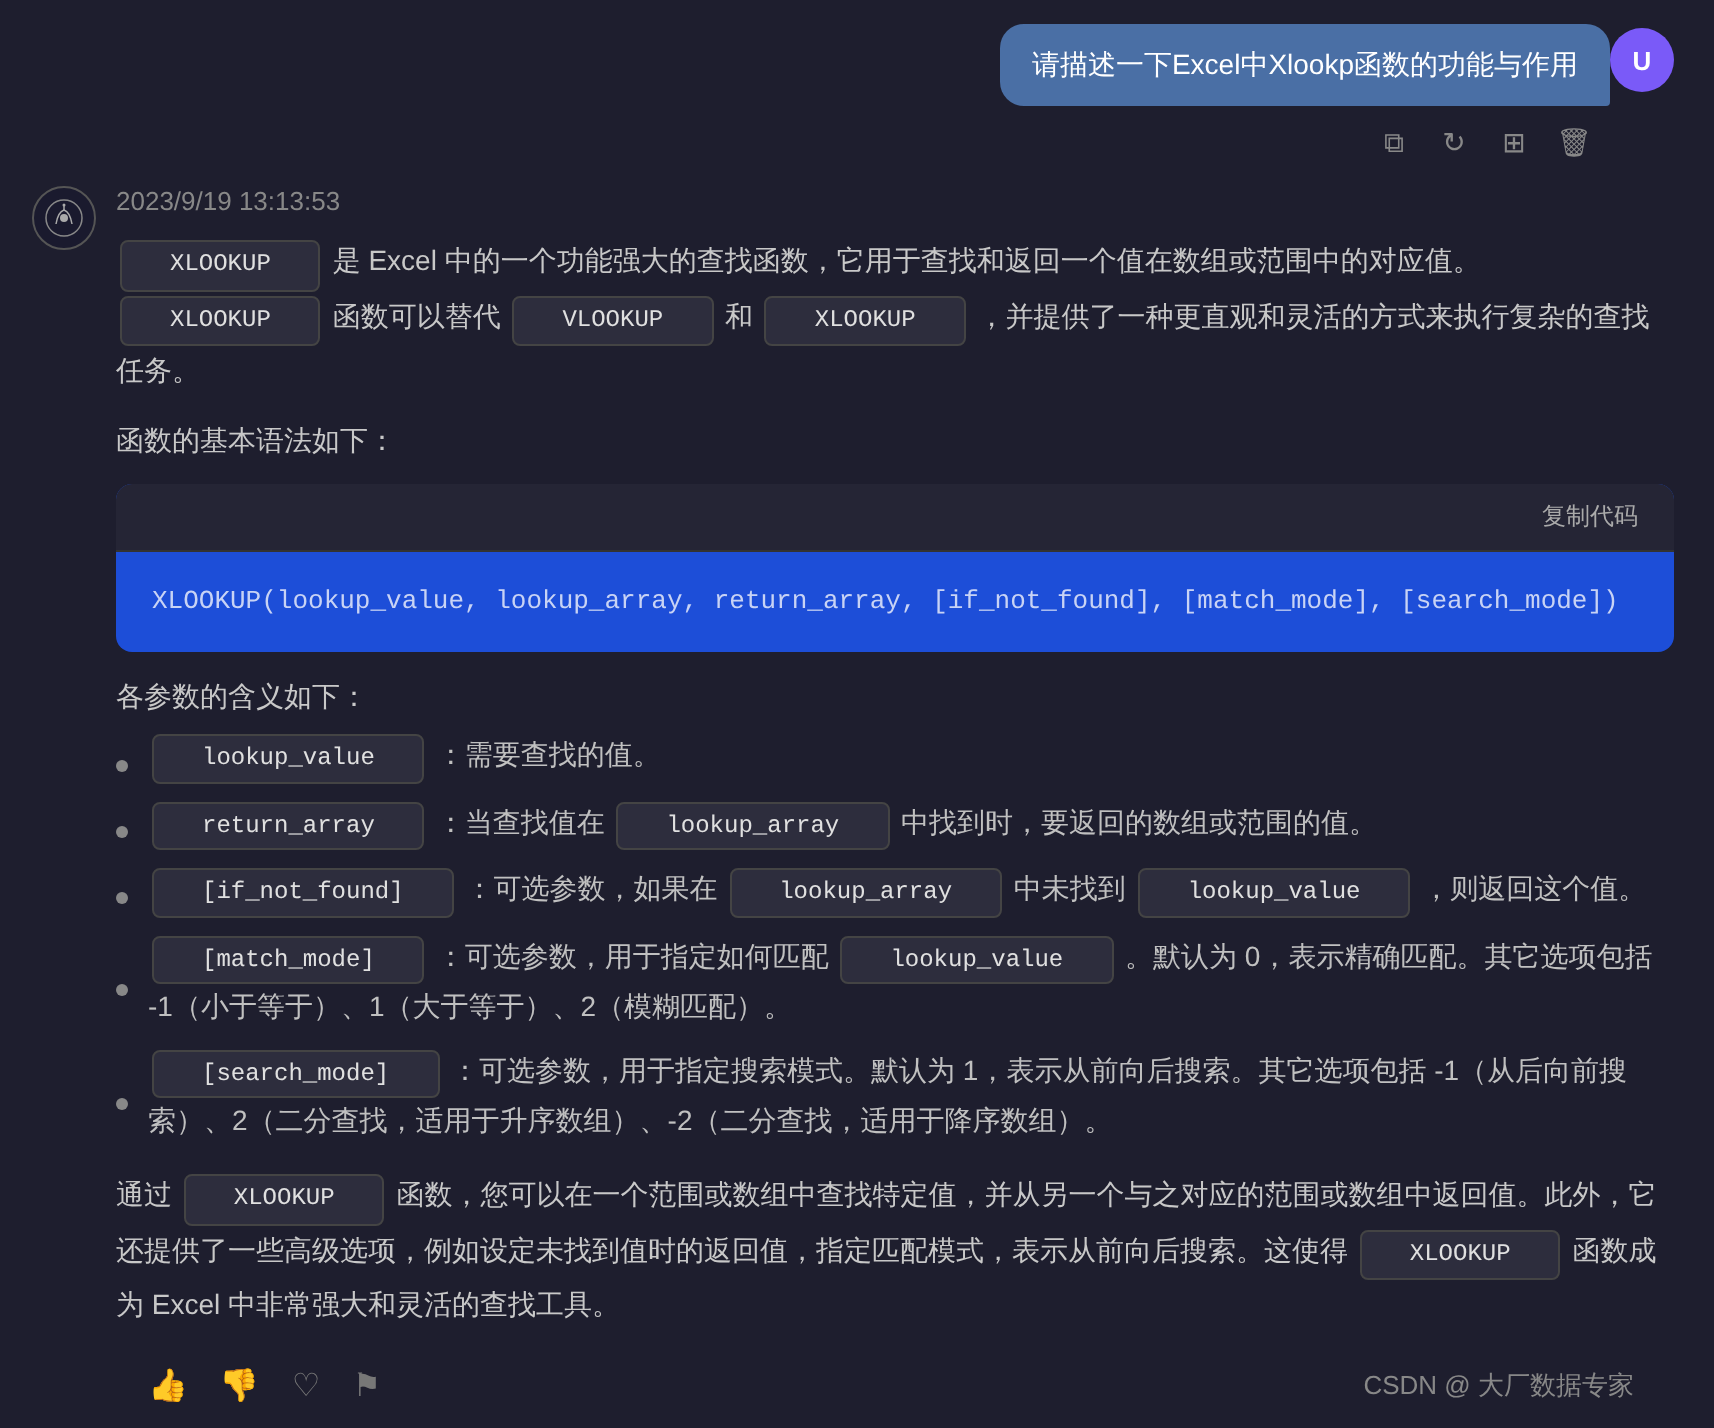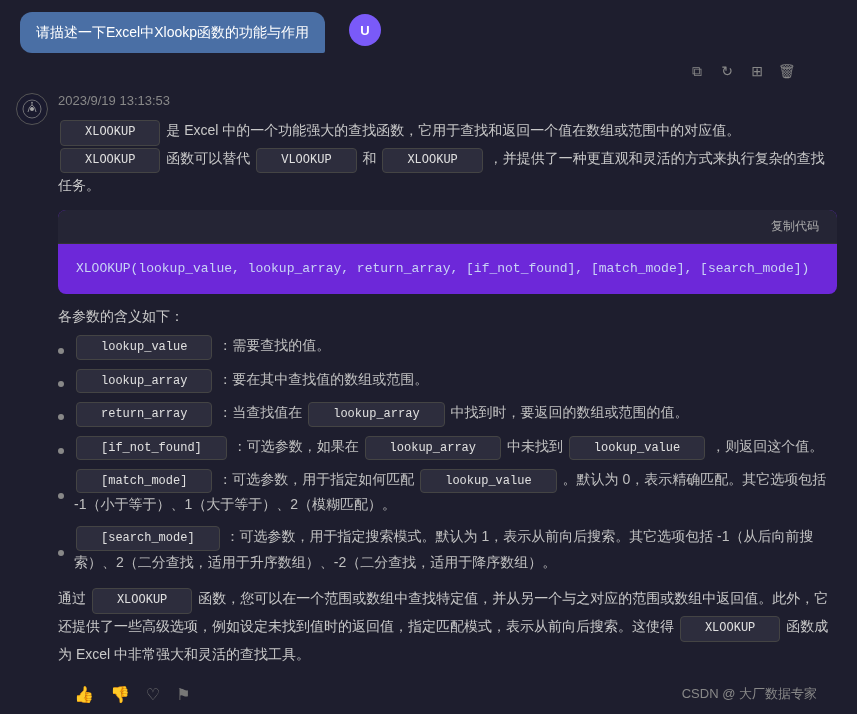--- a/index.html
+++ b/index.html
@@ -17,24 +17,24 @@
       display: flex;
       flex-direction: column;
       width: 100%;
       min-height: 714px;
       background: #1e1e2e;
     }
 
     
     .user-message-row {
       display: flex;
-      justify-content: flex-start;
+      justify-content: flex-end;
       padding: 12px 20px 4px 20px;
       align-items: flex-start;
-      gap: 24px;
+      gap: 0;
     }
 
     .user-bubble {
       background: #4a6fa5;
       color: #fff;
       border-radius: 12px 12px 2px 12px;
       padding: 10px 16px;
       max-width: 480px;
       font-size: 14px;
       line-height: 1.5;
@@ -130,21 +130,21 @@
       border-radius: 4px;
       padding: 1px 24px;
       font-family: "Courier New", Courier, monospace;
       font-size: 12px;
       color: #e0e0e0;
       margin: 0 2px;
     }
 
     
     .code-block-wrapper {
-      background: #6d28d9;
+      background: #1d4ed8;
       border-radius: 8px;
       margin: 12px 0;
       overflow: hidden;
     }
 
     .code-block-header {
       display: flex;
       justify-content: flex-end;
       padding: 6px 12px;
       background: #252535;
@@ -271,47 +271,41 @@
           <span> 是 Excel 中的一个功能强大的查找函数，它用于查找和返回一个值在数组或范围中的对应值。</span>
           <span class="code-badge">XLOOKUP</span>
           <span> 函数可以替代 </span>
           <span class="code-badge">VLOOKUP</span>
           <span> 和 </span>
           <span class="code-badge">XLOOKUP</span>
           <span>，并提供了一种更直观和灵活的方式来执行复杂的查找任务。</span>
         </p>
       </div>
 
+      <div class="section-heading">函数的基本语法如下：</div>
 
       <div class="code-block-wrapper">
         <div class="code-block-header">
           <button class="copy-code-btn">复制代码</button>
         </div>
         <div class="code-block-content">XLOOKUP(lookup_value, lookup_array, return_array, [if_not_found], [match_mode], [search_mode])</div>
       </div>
 
       <div class="section-heading">各参数的含义如下：</div>
 
       <ul class="params-list">
 
         <li>
           <div class="bullet-dot"></div>
           <div class="param-text">
             <span class="code-badge">lookup_value</span>
             <span>：需要查找的值。</span>
           </div>
         </li>
 
-        <li>
-          <div class="bullet-dot"></div>
-          <div class="param-text">
-            <span class="code-badge">lookup_array</span>
-            <span>：要在其中查找值的数组或范围。</span>
-          </div>
-        </li>
 
         <li>
           <div class="bullet-dot"></div>
           <div class="param-text">
             <span class="code-badge">return_array</span>
             <span>：当查找值在 </span>
             <span class="code-badge">lookup_array</span>
             <span> 中找到时，要返回的数组或范围的值。</span>
           </div>
         </li>

